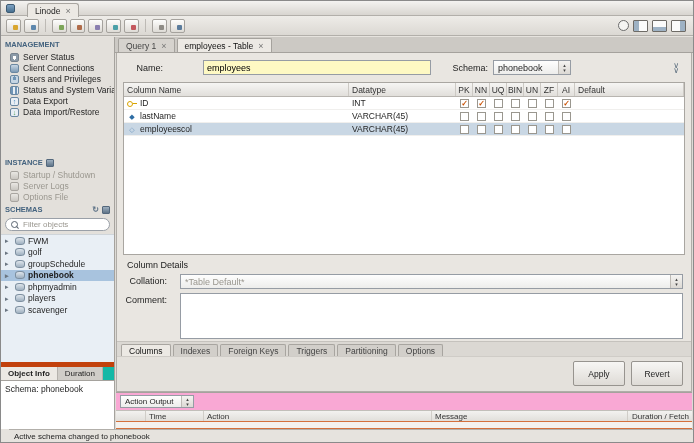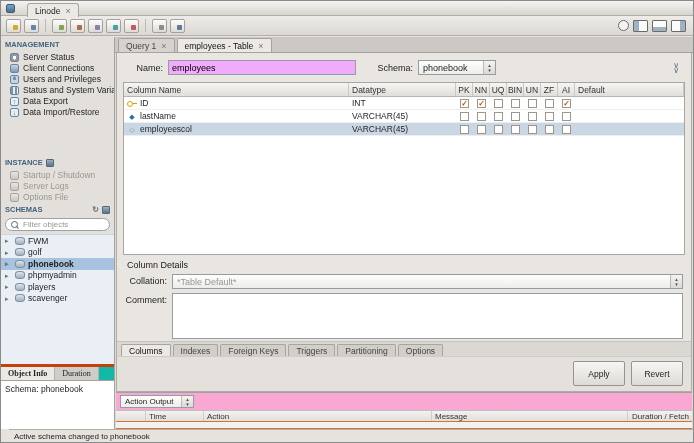--- a/index.html
+++ b/index.html
@@ -59,35 +59,35 @@
   .filter-input { border:none; outline:none; flex:1; min-width:0; font-size:8px; background:transparent; color:#333; }
   .filter-input::placeholder { color:#9a9archive; color:#9a978f; }
   .schemas-list { flex:1; background:#e9eff5; border-top:1px solid #cfd5da; overflow:hidden; }
   .tree-item { display:flex; align-items:center; gap:3px; padding:0 2px 0 4px; height:11.5px; white-space:nowrap; }
   .tree-arrow { width:7px; flex:0 0 7px; color:#6b7682; font-size:7px; line-height:11px; }
   .tree-arrow::before { content:"▸"; }
   .db-icon { width:10px; height:8px; flex:0 0 10px; background:linear-gradient(#dfe6ec,#9fb0c0); border:1px solid #7d8fa0; border-radius:4px / 3px; }
   .tree-item.selected { background:#a8c3de; font-weight:bold; }
 
   
-  .oi-tabs { display:flex; border-top:3px solid #c2410c; background:#14b8a6; flex:0 0 auto;font-family:Liberation Serif, serif; }
+  .oi-tabs { display:flex; border-top:5px solid #c2410c; background:#14b8a6; flex:0 0 auto; }
   .oi-tab { padding:2px 7px 2px 7px; font-size:8px; border-right:1px solid #b5b2ad; background:#d0cdc8; }
   .oi-tab.active { background:#ece9e4; font-weight:bold; }
   .oi-body { height:49px; flex:0 0 49px; background:#fff; border-top:1px solid #a5a29d; padding:3px 4px; font-size:8.5px; }
 
   
   .main { flex:1; min-width:0; display:flex; flex-direction:column; background:#dedbd6; }
   .mtabs { height:16px; flex:0 0 16px; background:#ccc9c4; display:flex; align-items:flex-end; padding:0 0 0 3px; gap:2px; border-bottom:1px solid #a5a29d; }
   .mtab { height:14px; padding:0 7px; display:flex; align-items:center; gap:5px; background:#d6d3ce; border:1px solid #a5a29d; border-bottom:none; border-radius:2px 2px 0 0; font-size:8.5px; color:#444; }
   .mtab.active { background:#ece9e4; color:#111; }
 
   .editor { flex:1; min-height:0; border:1px solid #b0ada8; border-top:none; margin:0 1px; background:#e9e6e1; display:flex; flex-direction:column; }
   .form-row { display:flex; align-items:center; padding:7px 8px 7px 8px; gap:5px; flex:0 0 auto; }
   .flabel { width:38px; text-align:right; color:#222; }
-  .text-input { height:15px; width:188px; border:1px solid #969ca4; background:#f0abfc; padding:0 3px; font-size:9px; font-family:"Liberation Sans",sans-serif; }
+  .text-input { height:15px; width:228px; border:1px solid #969ca4; background:#fef9c3; padding:0 3px; font-size:9px; font-family:"Liberation Sans",sans-serif;margin-left:35px; }
   .schema-label { margin-left:14px; }
   .combo { height:15px; border:1px solid #969ca4; background:linear-gradient(#fefefe,#ededeb); display:flex; align-items:center; padding-left:4px; position:relative; font-size:9px; }
   .combo .spin { margin-left:auto; width:12px; align-self:stretch; border-left:1px solid #bdbab5; display:flex; flex-direction:column; align-items:center; justify-content:center; font-size:5px; color:#44; color:#444; line-height:5px; background:linear-gradient(#f4f3f1,#dcd9d4); }
   .schema-combo { width:78px; }
   .dbl-chevron { margin-left:auto; color:#5c6e7e; font-size:8px; line-height:5px; white-space:pre; text-align:center; padding:1px 4px; }
 
   
   .grid { margin:0 6px; border:1px solid #a9a6a1; background:#fff; flex:1; min-height:150px; display:flex; flex-direction:column; font-size:8.5px; overflow:hidden; }
   .grid-header { display:flex; background:linear-gradient(#f6f5f3,#e1dfdb); border-bottom:1px solid #b8b5b0; height:14px; flex:0 0 14px; }
   .gh { border-right:1px solid #ccc9c4; padding:2px 3px; white-space:nowrap; overflow:hidden; color:#333; }
@@ -102,21 +102,21 @@
   .key-icon { width:10px; height:9px; position:relative; flex:0 0 10px; }
   .key-icon::before { content:""; position:absolute; width:4px; height:4px; border:1.5px solid #d9a400; border-radius:50%; left:0; top:2px; }
   .key-icon::after { content:""; position:absolute; width:4px; height:1.5px; background:#d9a400; right:0; top:4px; }
   .diamond-icon { flex:0 0 10px; width:10px; color:#2e6da4; font-size:7px; line-height:9px; text-align:center; }
   .diamond-icon::before { content:"◆"; }
   .diamond-icon.hollow { color:#7ba0c4; }
   .diamond-icon.hollow::before { content:"◇"; }
 
   
   .details-title { padding:5px 0 2px 10px; flex:0 0 auto; color:#222; }
-  .cd-row { display:flex; align-items:flex-start; padding:2px 8px 2px 8px; gap:5px; flex:0 0 auto; }
+  .cd-row { display:flex; align-items:flex-start; padding:2px 8px 2px 8px; gap:13px; flex:0 0 auto; }
   .cd-label { width:42px; flex:0 0 42px; text-align:right; padding-top:2px; }
   .collation-combo { flex:1; color:#9a978f; }
   .comment-area { flex:1; height:46px; background:#fff; border:1px solid #969ca4; resize:none; font-family:"Liberation Sans",sans-serif; font-size:9px; padding:2px; }
 
   
   .etabs { display:flex; gap:2px; padding:2px 0 0 4px; border-top:1px solid #c5c2bd; background:#dbd8d3; height:15px; flex:0 0 15px; align-items:flex-start; }
   .etab { padding:1px 7px 2px 7px; background:#d2cfca; border:1px solid #a8a5a0; border-bottom:none; border-radius:2px 2px 0 0; font-size:8.5px; color:#444; }
   .etab.active { background:#ece9e4; color:#111; }
 
   .btn-row { display:flex; justify-content:flex-end; gap:6px; padding:4px 8px 5px 8px; background:#e4e1dc; flex:0 0 auto; border-top:1px solid #cfccc7; }
@@ -236,20 +236,25 @@
         <div class="tree-item">
           <span class="tree-arrow"></span>
           <span class="db-icon"></span>
           <span>FWM</span>
         </div>
         <div class="tree-item">
           <span class="tree-arrow"></span>
           <span class="db-icon"></span>
           <span>golf</span>
         </div>
+        <div class="tree-item">
+          <span class="tree-arrow"></span>
+          <span class="db-icon"></span>
+          <span>groupSchedule</span>
+        </div>
         <div class="tree-item selected">
           <span class="tree-arrow"></span>
           <span class="db-icon"></span>
           <span>phonebook</span>
         </div>
         <div class="tree-item">
           <span class="tree-arrow"></span>
           <span class="db-icon"></span>
           <span>phpmyadmin</span>
         </div>

